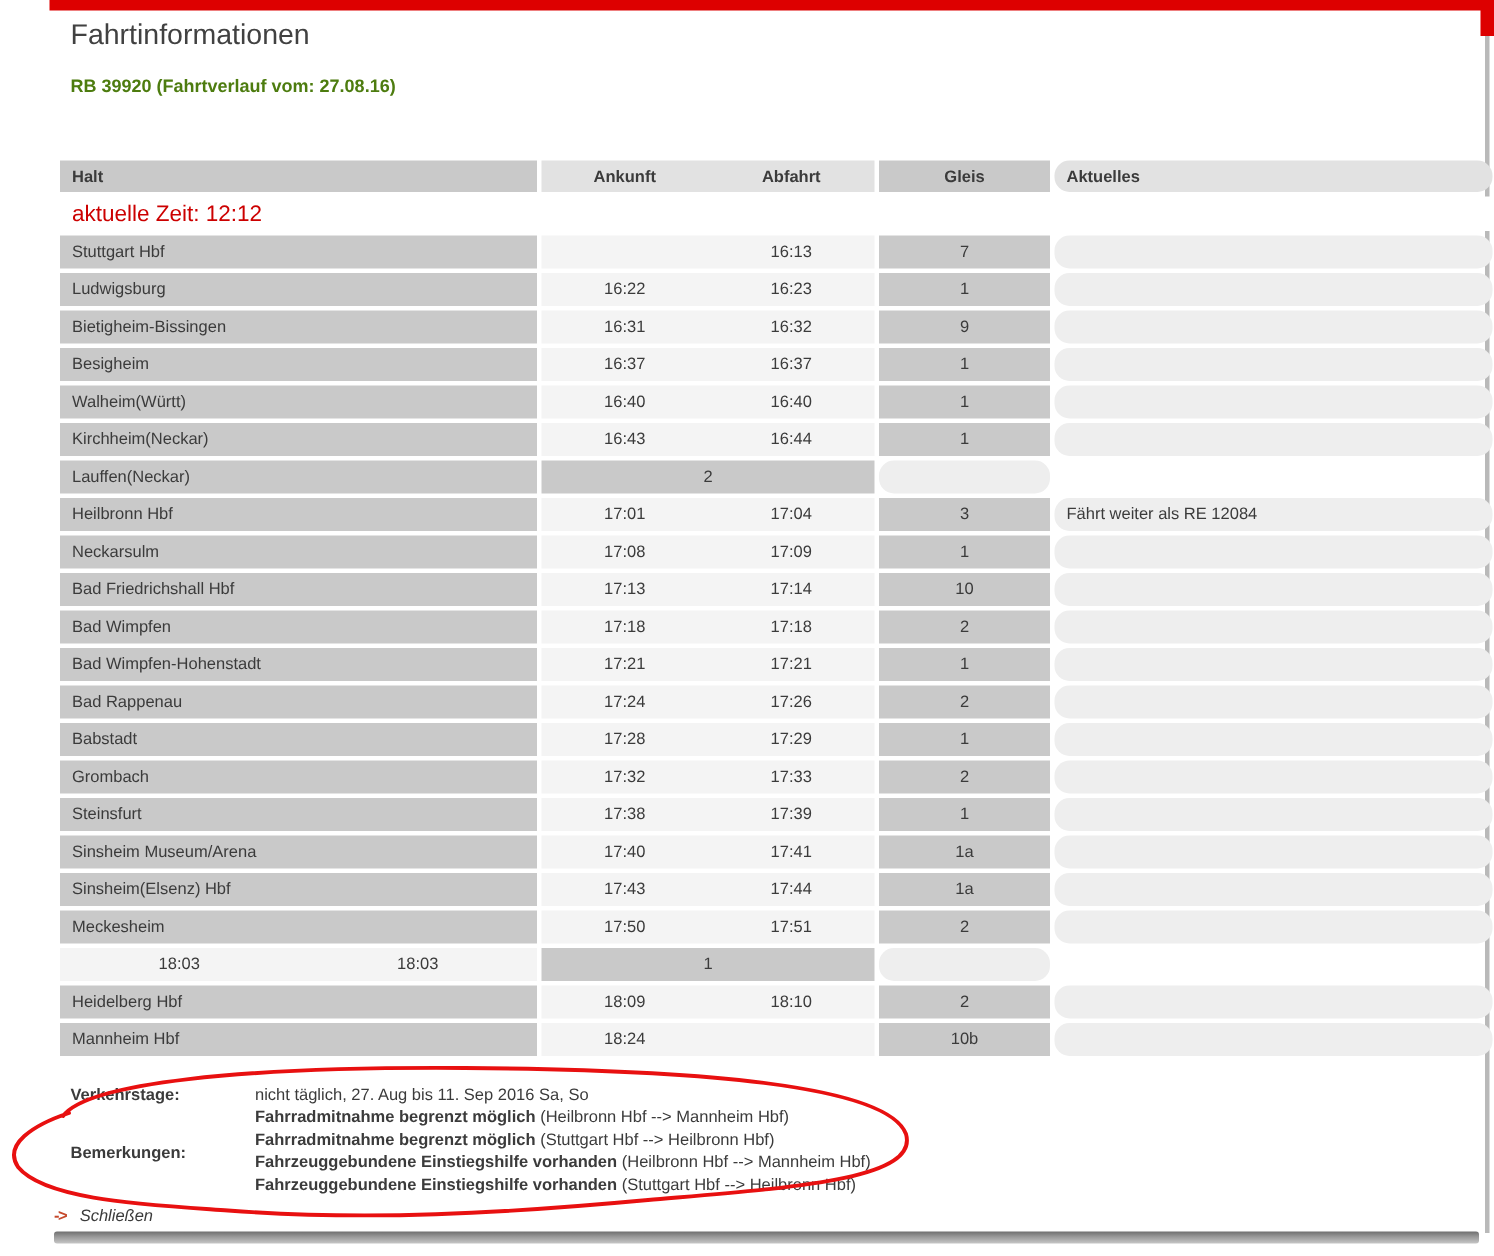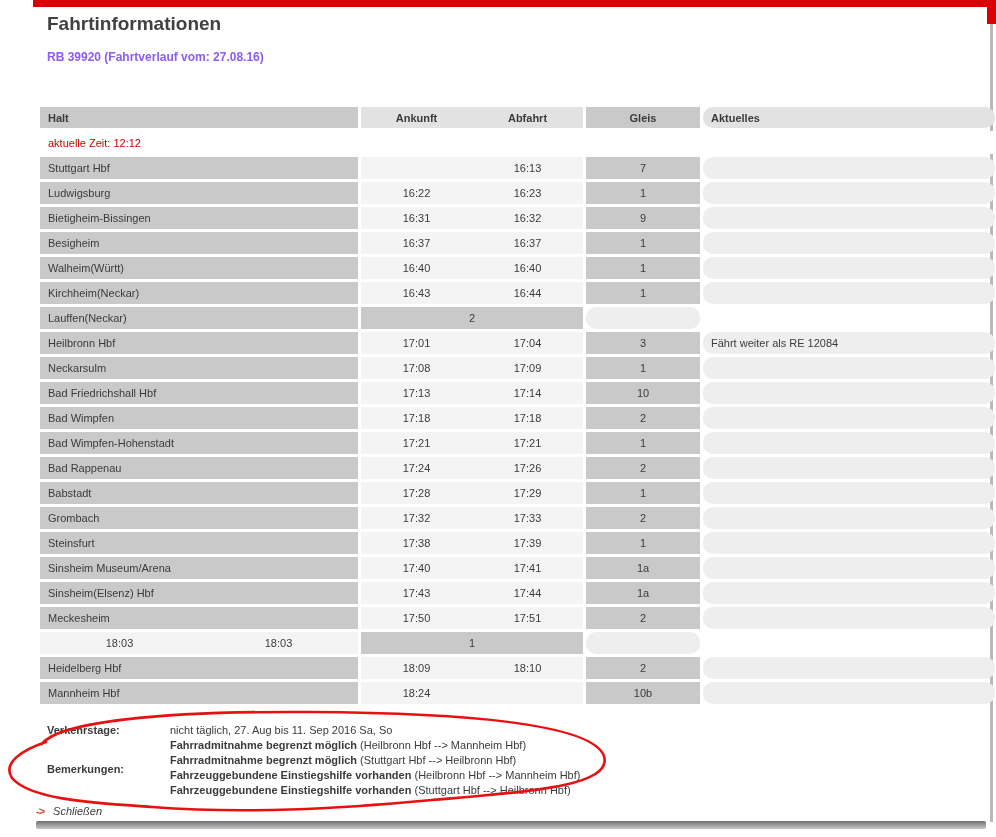--- a/index.html
+++ b/index.html
@@ -10,39 +10,39 @@
     color:#3b3b3b;
   }
   
   .top-red-bar { position:absolute; left:33px; top:0; width:963px; height:7px; background:#dd0000; }
   .right-red-corner { position:absolute; left:987px; top:0; width:9px; height:24px; background:#dd0000; }
   .right-gray-border { position:absolute; left:990px; top:24px; width:3px; height:798px; background:#b9b9b9; }
   .bottom-shadow-bar { position:absolute; left:36px; top:821px; width:950px; height:8px;
     background:linear-gradient(to bottom,#6f6f6f 0%,#9a9a9a 45%,#c6c6c6 100%); border-radius:2px; }
 
   
-  .page-title { position:absolute; left:47px; top:13px; font-size:19px; font-weight:bold; color:#414141; }
-  .train-subtitle { position:absolute; left:47px; top:50px; font-size:12px; font-weight:bold; color:#8b5cf6; }
+  .page-title { position:absolute; left:47px; top:13px; font-size:19px; font-weight:normal; color:#414141; }
+  .train-subtitle { position:absolute; left:47px; top:50px; font-size:12px; font-weight:bold; color:#4d7c0f; }
 
   
   .traintable { position:absolute; left:40px; top:107px; width:955px; }
   .trow { display:grid; grid-template-columns:318px 222px 114px 1fr; column-gap:3px; margin-bottom:3px; }
   .trow > div { height:22px; display:flex; align-items:center; font-size:11px; }
   .trow.hd > div { height:21px; font-weight:bold; }
   .c-halt { background:#c9c9c9; padding-left:8px; }
   .c-times { background:#f4f4f4; }
   .c-times .sub { flex:1 1 50%; text-align:center; }
   .c-gleis { background:#c9c9c9; justify-content:center; }
   .c-akt { background:#eeeeee; padding-left:8px;border-radius:10px; }
   .hd .c-halt { background:#c9c9c9; }
   .hd .c-times { background:#e2e2e2; }
   .hd .c-gleis { background:#c9c9c9; }
   .hd .c-akt { background:#e2e2e2; }
   .current-time-row { height:23px; display:flex; align-items:center; padding-left:8px;
-    font-size:11px; color:#cc0000; background:#ffffff; margin-bottom:3px; }
+    font-size:15px; color:#cc0000; background:#ffffff; margin-bottom:3px; }
 
   
   .ft-label { position:absolute; left:47px; font-size:11px; font-weight:bold; height:15px; display:flex; align-items:center; }
   .vt-label { top:722px; }
   .bm-label { top:761px; }
   .vt-value { position:absolute; left:170px; top:722px; font-size:11px; height:15px; display:flex; align-items:center; }
   .bm-lines { position:absolute; left:170px; top:737px; font-size:11px; }
   .bm-line { height:15px; display:flex; align-items:center; white-space:pre; }
   .bm-line b { font-weight:bold; }
 

